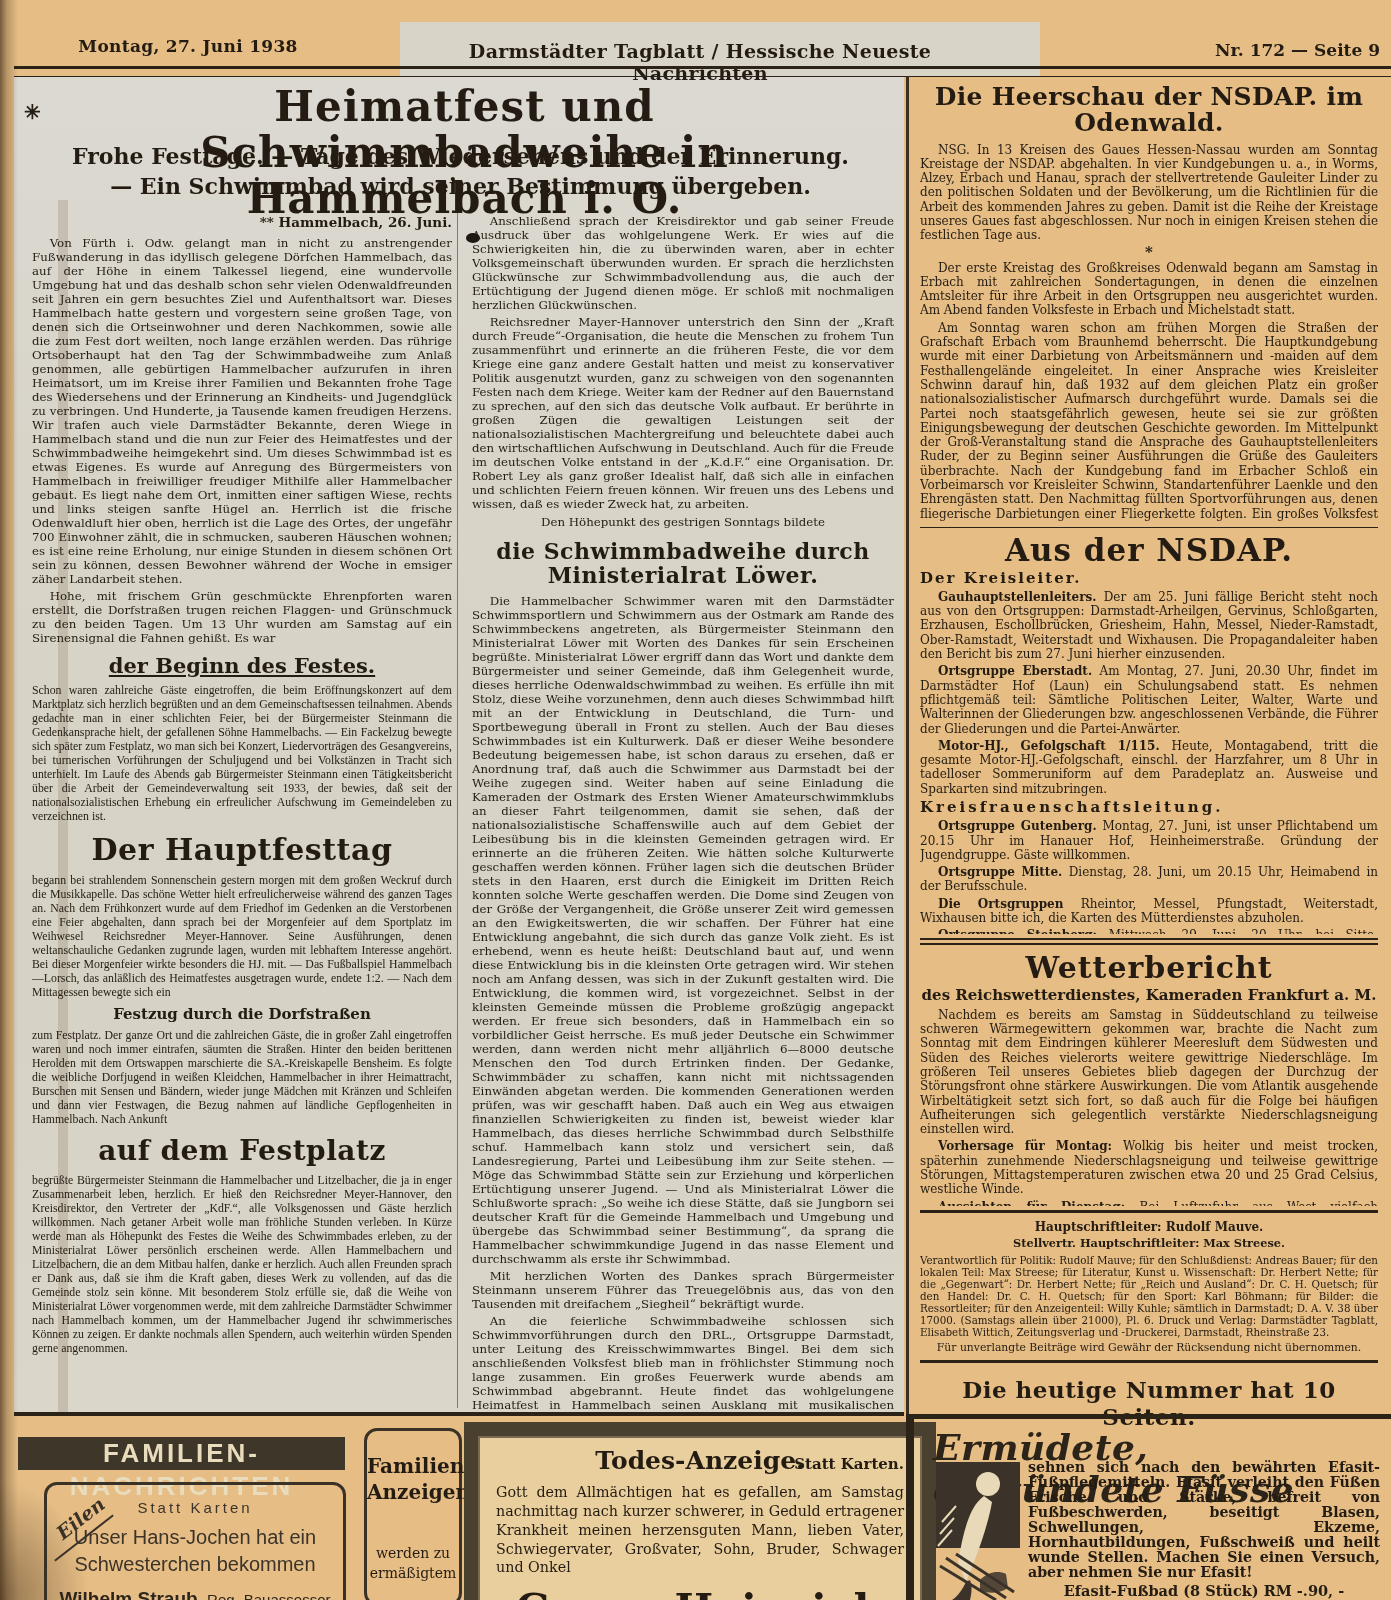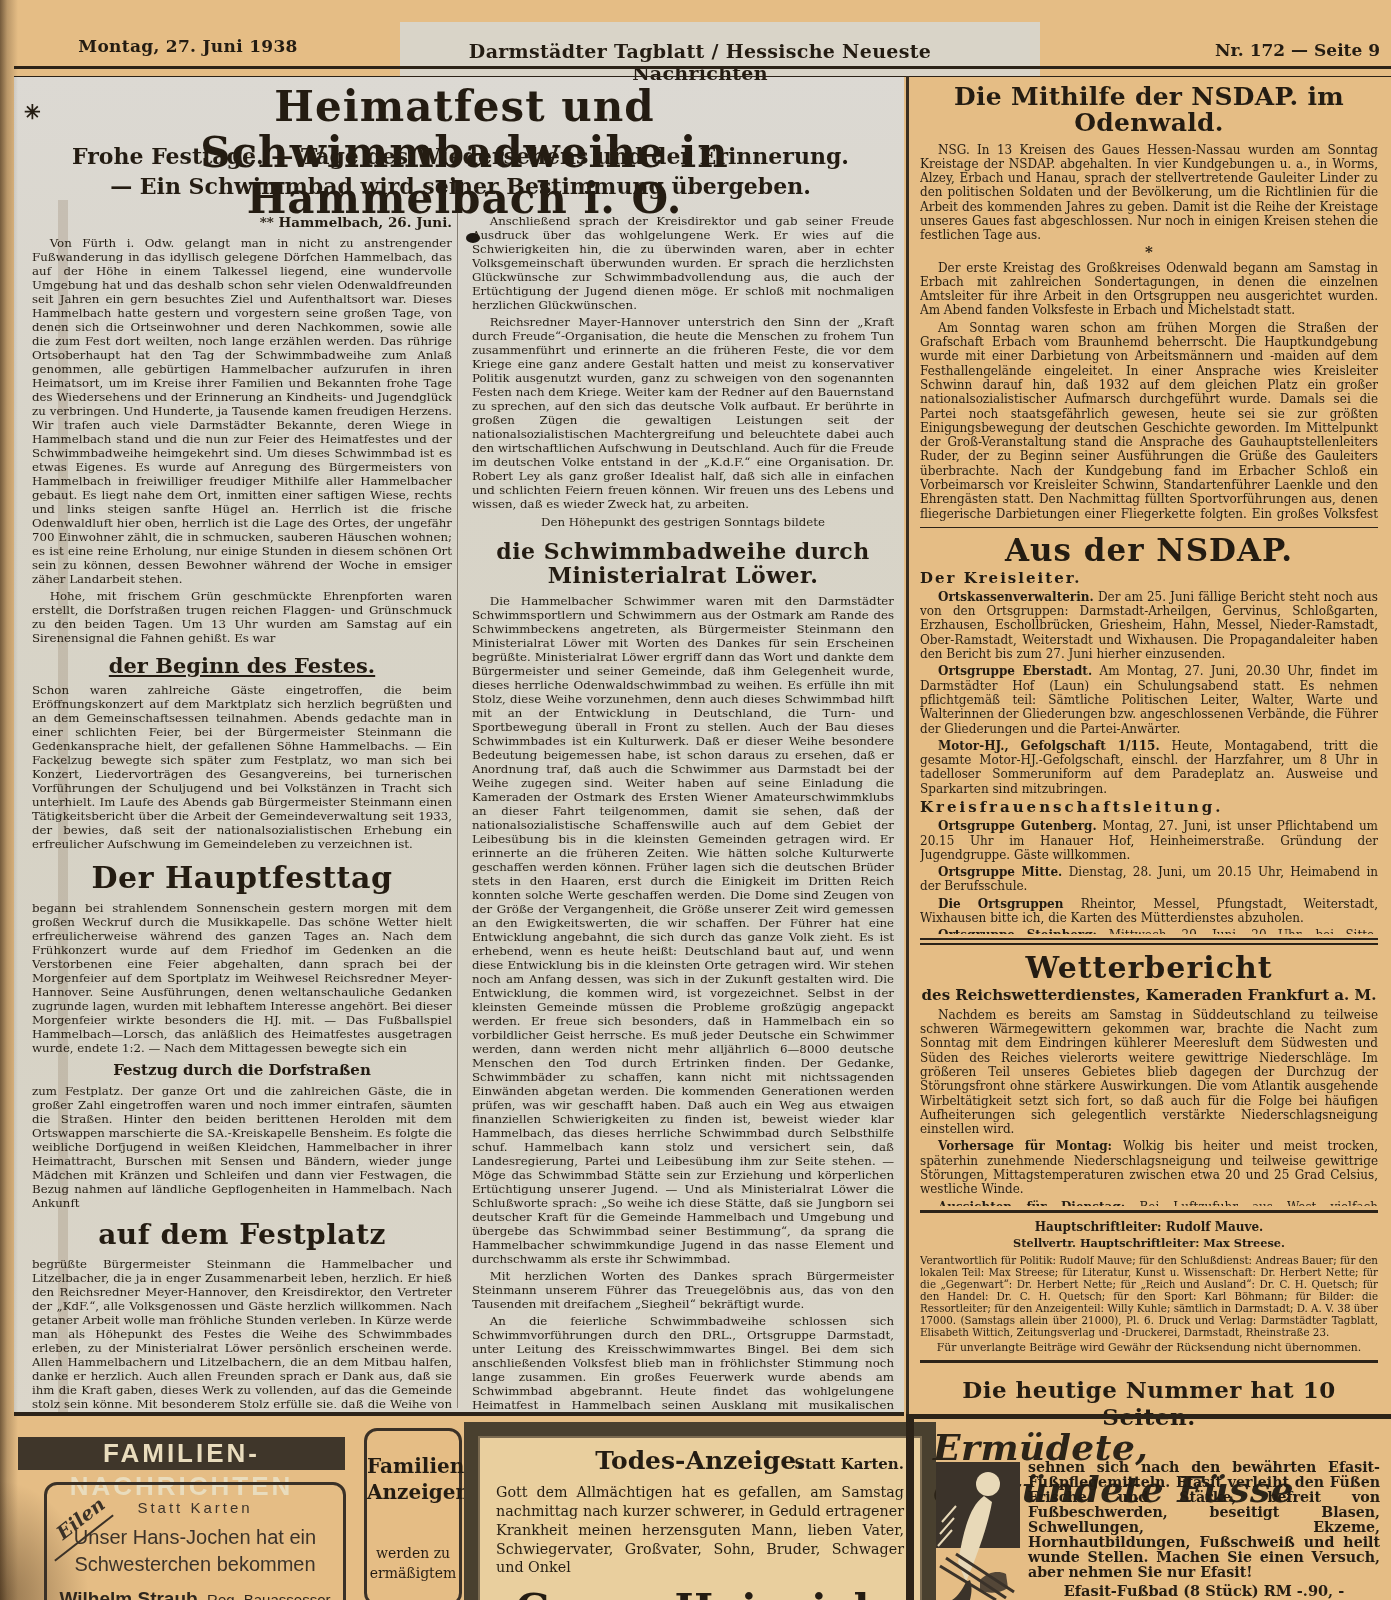--- a/index.html
+++ b/index.html
@@ -28,21 +28,21 @@
   
   .headline { font-size:42px; font-weight:bold; text-align:center; letter-spacing:1px; line-height:1.1; }
   .headline-mark { font-size:20px; font-weight:bold; }
   .subheadline { font-size:22px; font-weight:bold; text-align:center; line-height:1.35; }
   .dateline { font-size:13.5px; text-align:right; padding-right:10px; font-weight:bold; }
 
   
   .col { font-size:11.8px; line-height:14px; text-align:justify; overflow:hidden; }
   .rcol { font-size:12px; line-height:14.3px; text-align:justify; overflow:hidden; }
   .para { text-align:justify; text-indent:1.5em; margin:0 0 3px 0; }
-  .para.ni { text-indent:0; }
+  .para.ni { text-indent:0;font-family:Liberation Serif, serif; }
   .pc { text-align:center; margin:4px 0; }
   .xh-lg { font-weight:bold; text-align:center; margin:10px 0 7px; letter-spacing:.5px; line-height:1.1; }
   .xh-md { font-weight:bold; text-align:center; margin:9px 0 6px; line-height:1.1;text-decoration:underline; }
   .xh-sm { font-weight:bold; text-align:center; margin:7px 0 5px; line-height:1.1; }
   .star { text-align:center; font-weight:bold; font-size:15px; line-height:12px; margin:3px 0; text-indent:0; }
   .lead { font-weight:bold; }
 
   .rtitle { font-size:25px; font-weight:bold; text-align:center; letter-spacing:.3px; margin-bottom:6px; line-height:1.05; }
   .rtitle-xl { font-size:31px; font-weight:bold; text-align:center; letter-spacing:1px; margin-bottom:4px; line-height:1.05; }
   .rsub { font-size:15px; font-weight:bold; letter-spacing:2px; margin:4px 0 5px; }
@@ -124,35 +124,35 @@
       <div class="xh-lg" style="font-size: 22px;">die Schwimmbadweihe durch Ministerialrat Löwer.</div>
       <div class="para">Die Hammelbacher Schwimmer waren mit den Darmstädter Schwimmsportlern und Schwimmern aus der Ostmark am Rande des Schwimmbeckens angetreten, als Bürgermeister Steinmann den Ministerialrat Löwer mit Worten des Dankes für sein Erscheinen begrüßte. Ministerialrat Löwer ergriff dann das Wort und dankte dem Bürgermeister und seiner Gemeinde, daß ihm Gelegenheit wurde, dieses herrliche Odenwaldschwimmbad zu weihen. Es erfülle ihn mit Stolz, diese Weihe vorzunehmen, denn auch dieses Schwimmbad hilft mit an der Entwicklung in Deutschland, die Turn- und Sportbewegung überall in Front zu stellen. Auch der Bau dieses Schwimmbades ist ein Kulturwerk. Daß er dieser Weihe besondere Bedeutung beigemessen habe, ist schon daraus zu ersehen, daß er Anordnung traf, daß auch die Schwimmer aus Darmstadt bei der Weihe zugegen sind. Weiter haben auf seine Einladung die Kameraden der Ostmark des Ersten Wiener Amateurschwimmklubs an dieser Fahrt teilgenommen, damit sie sehen, daß der nationalsozialistische Schaffenswille auch auf dem Gebiet der Leibesübung bis in die kleinsten Gemeinden getragen wird. Er erinnerte an die früheren Zeiten. Wie hätten solche Kulturwerte geschaffen werden können. Früher lagen sich die deutschen Brüder stets in den Haaren, erst durch die Einigkeit im Dritten Reich konnten solche Werte geschaffen werden. Die Dome sind Zeugen von der Größe der Vergangenheit, die Größe unserer Zeit wird gemessen an den Ewigkeitswerten, die wir schaffen. Der Führer hat eine Entwicklung angebahnt, die sich durch das ganze Volk zieht. Es ist erhebend, wenn es heute heißt: Deutschland baut auf, und wenn diese Entwicklung bis in die kleinsten Orte getragen wird. Wir stehen noch am Anfang dessen, was sich in der Zukunft gestalten wird. Die Entwicklung, die kommen wird, ist vorgezeichnet. Selbst in der kleinsten Gemeinde müssen die Probleme großzügig angepackt werden. Er freue sich besonders, daß in Hammelbach ein so vorbildlicher Geist herrsche. Es muß jeder Deutsche ein Schwimmer werden, dann werden nicht mehr alljährlich 6—8000 deutsche Menschen den Tod durch Ertrinken finden. Der Gedanke, Schwimmbäder zu schaffen, kann nicht mit nichtssagenden Einwänden abgetan werden. Die kommenden Generationen werden prüfen, was wir geschafft haben. Daß auch ein Weg aus etwaigen finanziellen Schwierigkeiten zu finden ist, beweist wieder klar Hammelbach, das dieses herrliche Schwimmbad durch Selbsthilfe schuf. Hammelbach kann stolz und versichert sein, daß Landesregierung, Partei und Leibesübung ihm zur Seite stehen. — Möge das Schwimmbad Stätte sein zur Erziehung und körperlichen Ertüchtigung unserer Jugend. — Und als Ministerialrat Löwer die Schlußworte sprach: „So weihe ich diese Stätte, daß sie Jungborn sei deutscher Kraft für die Gemeinde Hammelbach und Umgebung und übergebe das Schwimmbad seiner Bestimmung“, da sprang die Hammelbacher schwimmkundige Jugend in das nasse Element und durchschwamm als erste ihr Schwimmbad.</div>
       <div class="para">Mit herzlichen Worten des Dankes sprach Bürgermeister Steinmann unserem Führer das Treuegelöbnis aus, das von den Tausenden mit dreifachem „Siegheil“ bekräftigt wurde.</div>
       <div class="para">An die feierliche Schwimmbadweihe schlossen sich Schwimmvorführungen durch den DRL., Ortsgruppe Darmstadt, unter Leitung des Kreisschwimmwartes Bingel. Bei dem sich anschließenden Volksfest blieb man in fröhlichster Stimmung noch lange zusammen. Ein großes Feuerwerk wurde abends am Schwimmbad abgebrannt. Heute findet das wohlgelungene Heimatfest in Hammelbach seinen Ausklang mit musikalischen Darbietungen, Konzerten und Belustigungen auf dem Festplatz.</div>
     </div>
   <div class="abs rule" style="left:14px; top:1412px; width:890px; height:4px;"></div>
 
   <div class="abs vrule" style="left:906px; top:76px; width:3px; height:1338px;"></div>
 
   <div class="abs rcol" style="left:920px; top:84px; width:458px; height:438px;">
-    <div class="rtitle">Die Mithilfe der NSDAP. im Odenwald.</div>
+    <div class="rtitle">Die Heerschau der NSDAP. im Odenwald.</div>
     <div>
         <div class="para">NSG. In 13 Kreisen des Gaues Hessen-Nassau wurden am Sonntag Kreistage der NSDAP. abgehalten. In vier Kundgebungen u. a., in Worms, Alzey, Erbach und Hanau, sprach der stellvertretende Gauleiter Linder zu den politischen Soldaten und der Bevölkerung, um die Richtlinien für die Arbeit des kommenden Jahres zu geben. Damit ist die Reihe der Kreistage unseres Gaues fast abgeschlossen. Nur noch in einigen Kreisen stehen die festlichen Tage aus.</div>
         <div class="star">*</div>
         <div class="para">Der erste Kreistag des Großkreises Odenwald begann am Samstag in Erbach mit zahlreichen Sondertagungen, in denen die einzelnen Amtsleiter für ihre Arbeit in den Ortsgruppen neu ausgerichtet wurden. Am Abend fanden Volksfeste in Erbach und Michelstadt statt.</div>
         <div class="para">Am Sonntag waren schon am frühen Morgen die Straßen der Grafschaft Erbach vom Braunhemd beherrscht. Die Hauptkundgebung wurde mit einer Darbietung von Arbeitsmännern und -maiden auf dem Festhallengelände eingeleitet. In einer Ansprache wies Kreisleiter Schwinn darauf hin, daß 1932 auf dem gleichen Platz ein großer nationalsozialistischer Aufmarsch durchgeführt wurde. Damals sei die Partei noch staatsgefährlich gewesen, heute sei sie zur größten Einigungsbewegung der deutschen Geschichte geworden. Im Mittelpunkt der Groß-Veranstaltung stand die Ansprache des Gauhauptstellenleiters Ruder, der zu Beginn seiner Ausführungen die Grüße des Gauleiters überbrachte. Nach der Kundgebung fand im Erbacher Schloß ein Vorbeimarsch vor Kreisleiter Schwinn, Standartenführer Laenkle und den Ehrengästen statt. Den Nachmittag füllten Sportvorführungen aus, denen fliegerische Darbietungen einer Fliegerkette folgten. Ein großes Volksfest bildete den Abschluß der Veranstaltungen.</div>
       </div>
   </div>
   <div class="abs rule" style="left:920px; top:527px; width:458px; height:1px;"></div>
 
   <div class="abs rcol" style="left:920px; top:534px; width:458px; height:400px;">
     <div class="rtitle-xl">Aus der NSDAP.</div>
     <div class="rsub">Der Kreisleiter.</div>
     <div>
-        <div class="para"><b class="lead">Ortskassenverwalterin. </b>Der am 25. Juni fällige Bericht steht noch aus von den Ortsgruppen: Darmstadt-Arheilgen, Gervinus, Schloßgarten, Erzhausen, Eschollbrücken, Griesheim, Hahn, Messel, Nieder-Ramstadt, Ober-Ramstadt, Weiterstadt und Wixhausen. Die Propagandaleiter haben den Bericht bis zum 27. Juni hierher einzusenden.</div>
+        <div class="para"><b class="lead">Gauhauptstellenleiters. </b>Der am 25. Juni fällige Bericht steht noch aus von den Ortsgruppen: Darmstadt-Arheilgen, Gervinus, Schloßgarten, Erzhausen, Eschollbrücken, Griesheim, Hahn, Messel, Nieder-Ramstadt, Ober-Ramstadt, Weiterstadt und Wixhausen. Die Propagandaleiter haben den Bericht bis zum 27. Juni hierher einzusenden.</div>
         <div class="para"><b class="lead">Ortsgruppe Eberstadt. </b>Am Montag, 27. Juni, 20.30 Uhr, findet im Darmstädter Hof (Laun) ein Schulungsabend statt. Es nehmen pflichtgemäß teil: Sämtliche Politischen Leiter, Walter, Warte und Walterinnen der Gliederungen bzw. angeschlossenen Verbände, die Führer der Gliederungen und die Partei-Anwärter.</div>
         <div class="para"><b class="lead">Motor-HJ., Gefolgschaft 1/115. </b>Heute, Montagabend, tritt die gesamte Motor-HJ.-Gefolgschaft, einschl. der Harzfahrer, um 8 Uhr in tadelloser Sommeruniform auf dem Paradeplatz an. Ausweise und Sparkarten sind mitzubringen.</div>
       </div>
     <div class="rsub" style="letter-spacing:3px;">Kreisfrauenschaftsleitung.</div>
     <div>
         <div class="para"><b class="lead">Ortsgruppe Gutenberg. </b>Montag, 27. Juni, ist unser Pflichtabend um 20.15 Uhr im Hanauer Hof, Heinheimerstraße. Gründung der Jugendgruppe. Gäste willkommen.</div>
         <div class="para"><b class="lead">Ortsgruppe Mitte. </b>Dienstag, 28. Juni, um 20.15 Uhr, Heimabend in der Berufsschule.</div>
         <div class="para"><b class="lead">Die Ortsgruppen </b>Rheintor, Messel, Pfungstadt, Weiterstadt, Wixhausen bitte ich, die Karten des Mütterdienstes abzuholen.</div>
         <div class="para"><b class="lead">Ortsgruppe Steinberg: </b>Mittwoch, 29. Juni, 20 Uhr, bei Sitte, Karlsstraße, Besprechung mit allen Zellen- und Blockfrauenschaftsleiterinnen, Referentinnen, Ortskassenverwalterin sowie allen alten Parteigenossinnen.</div>
       </div>

